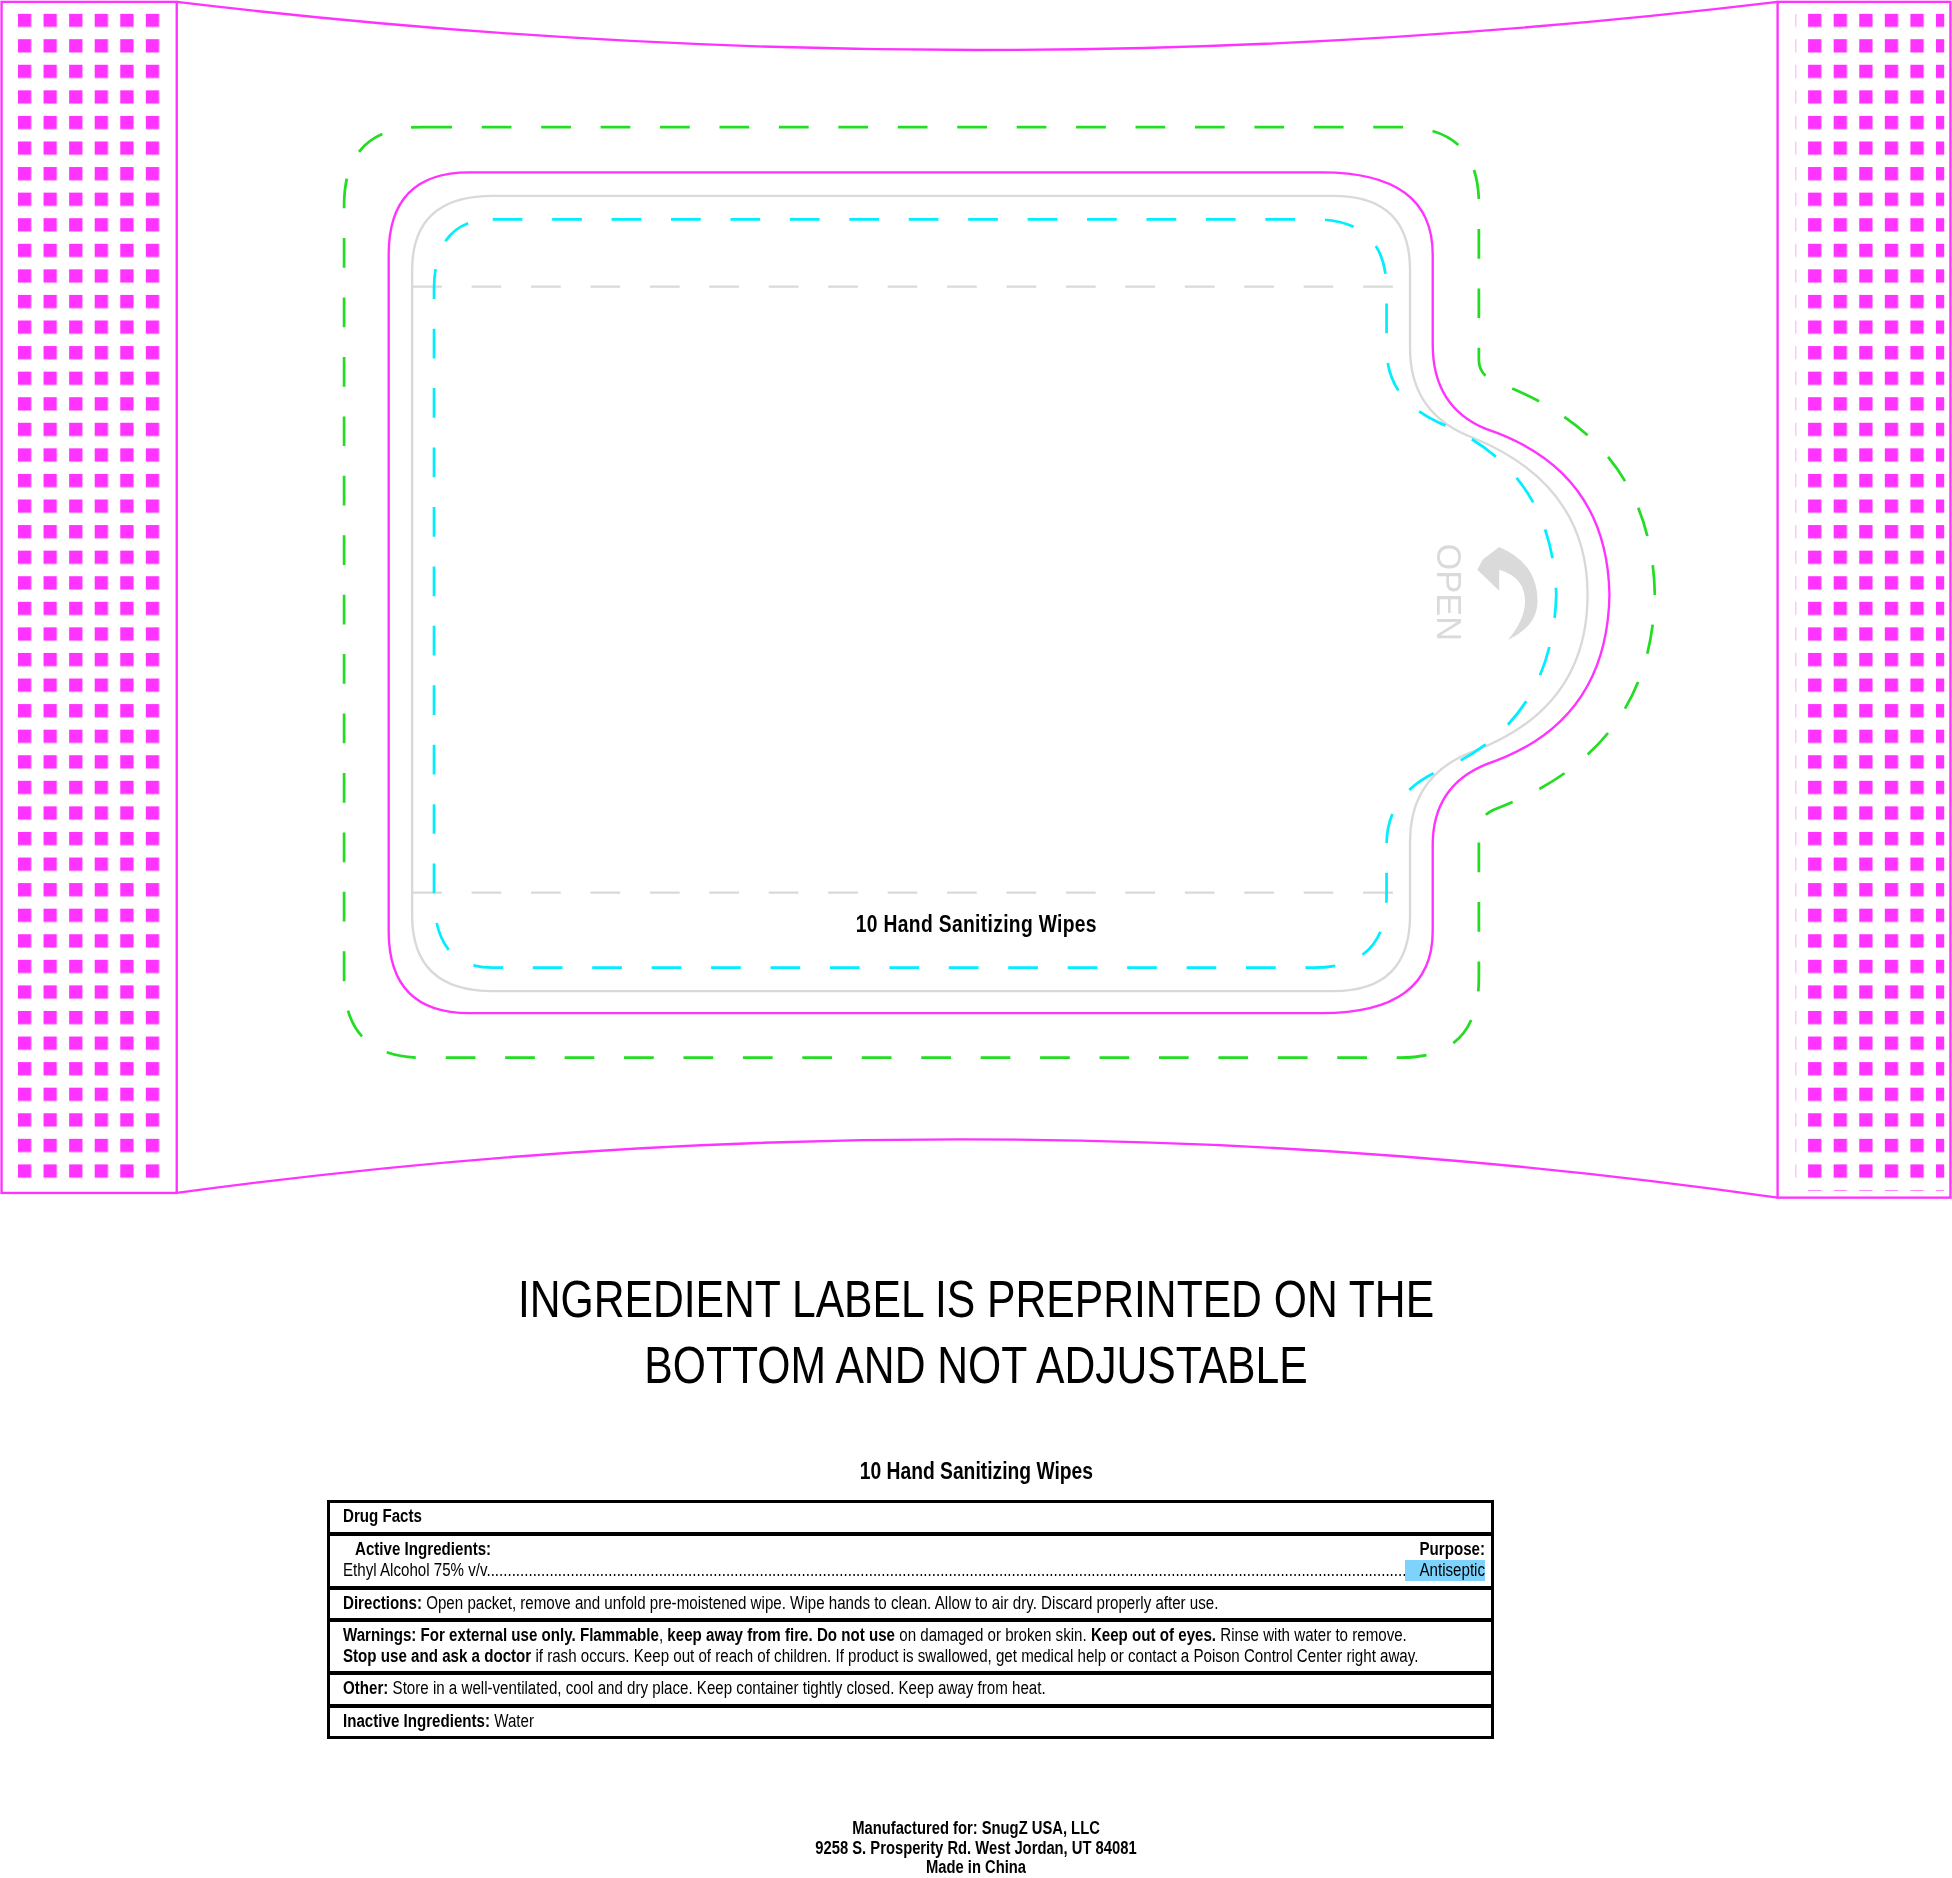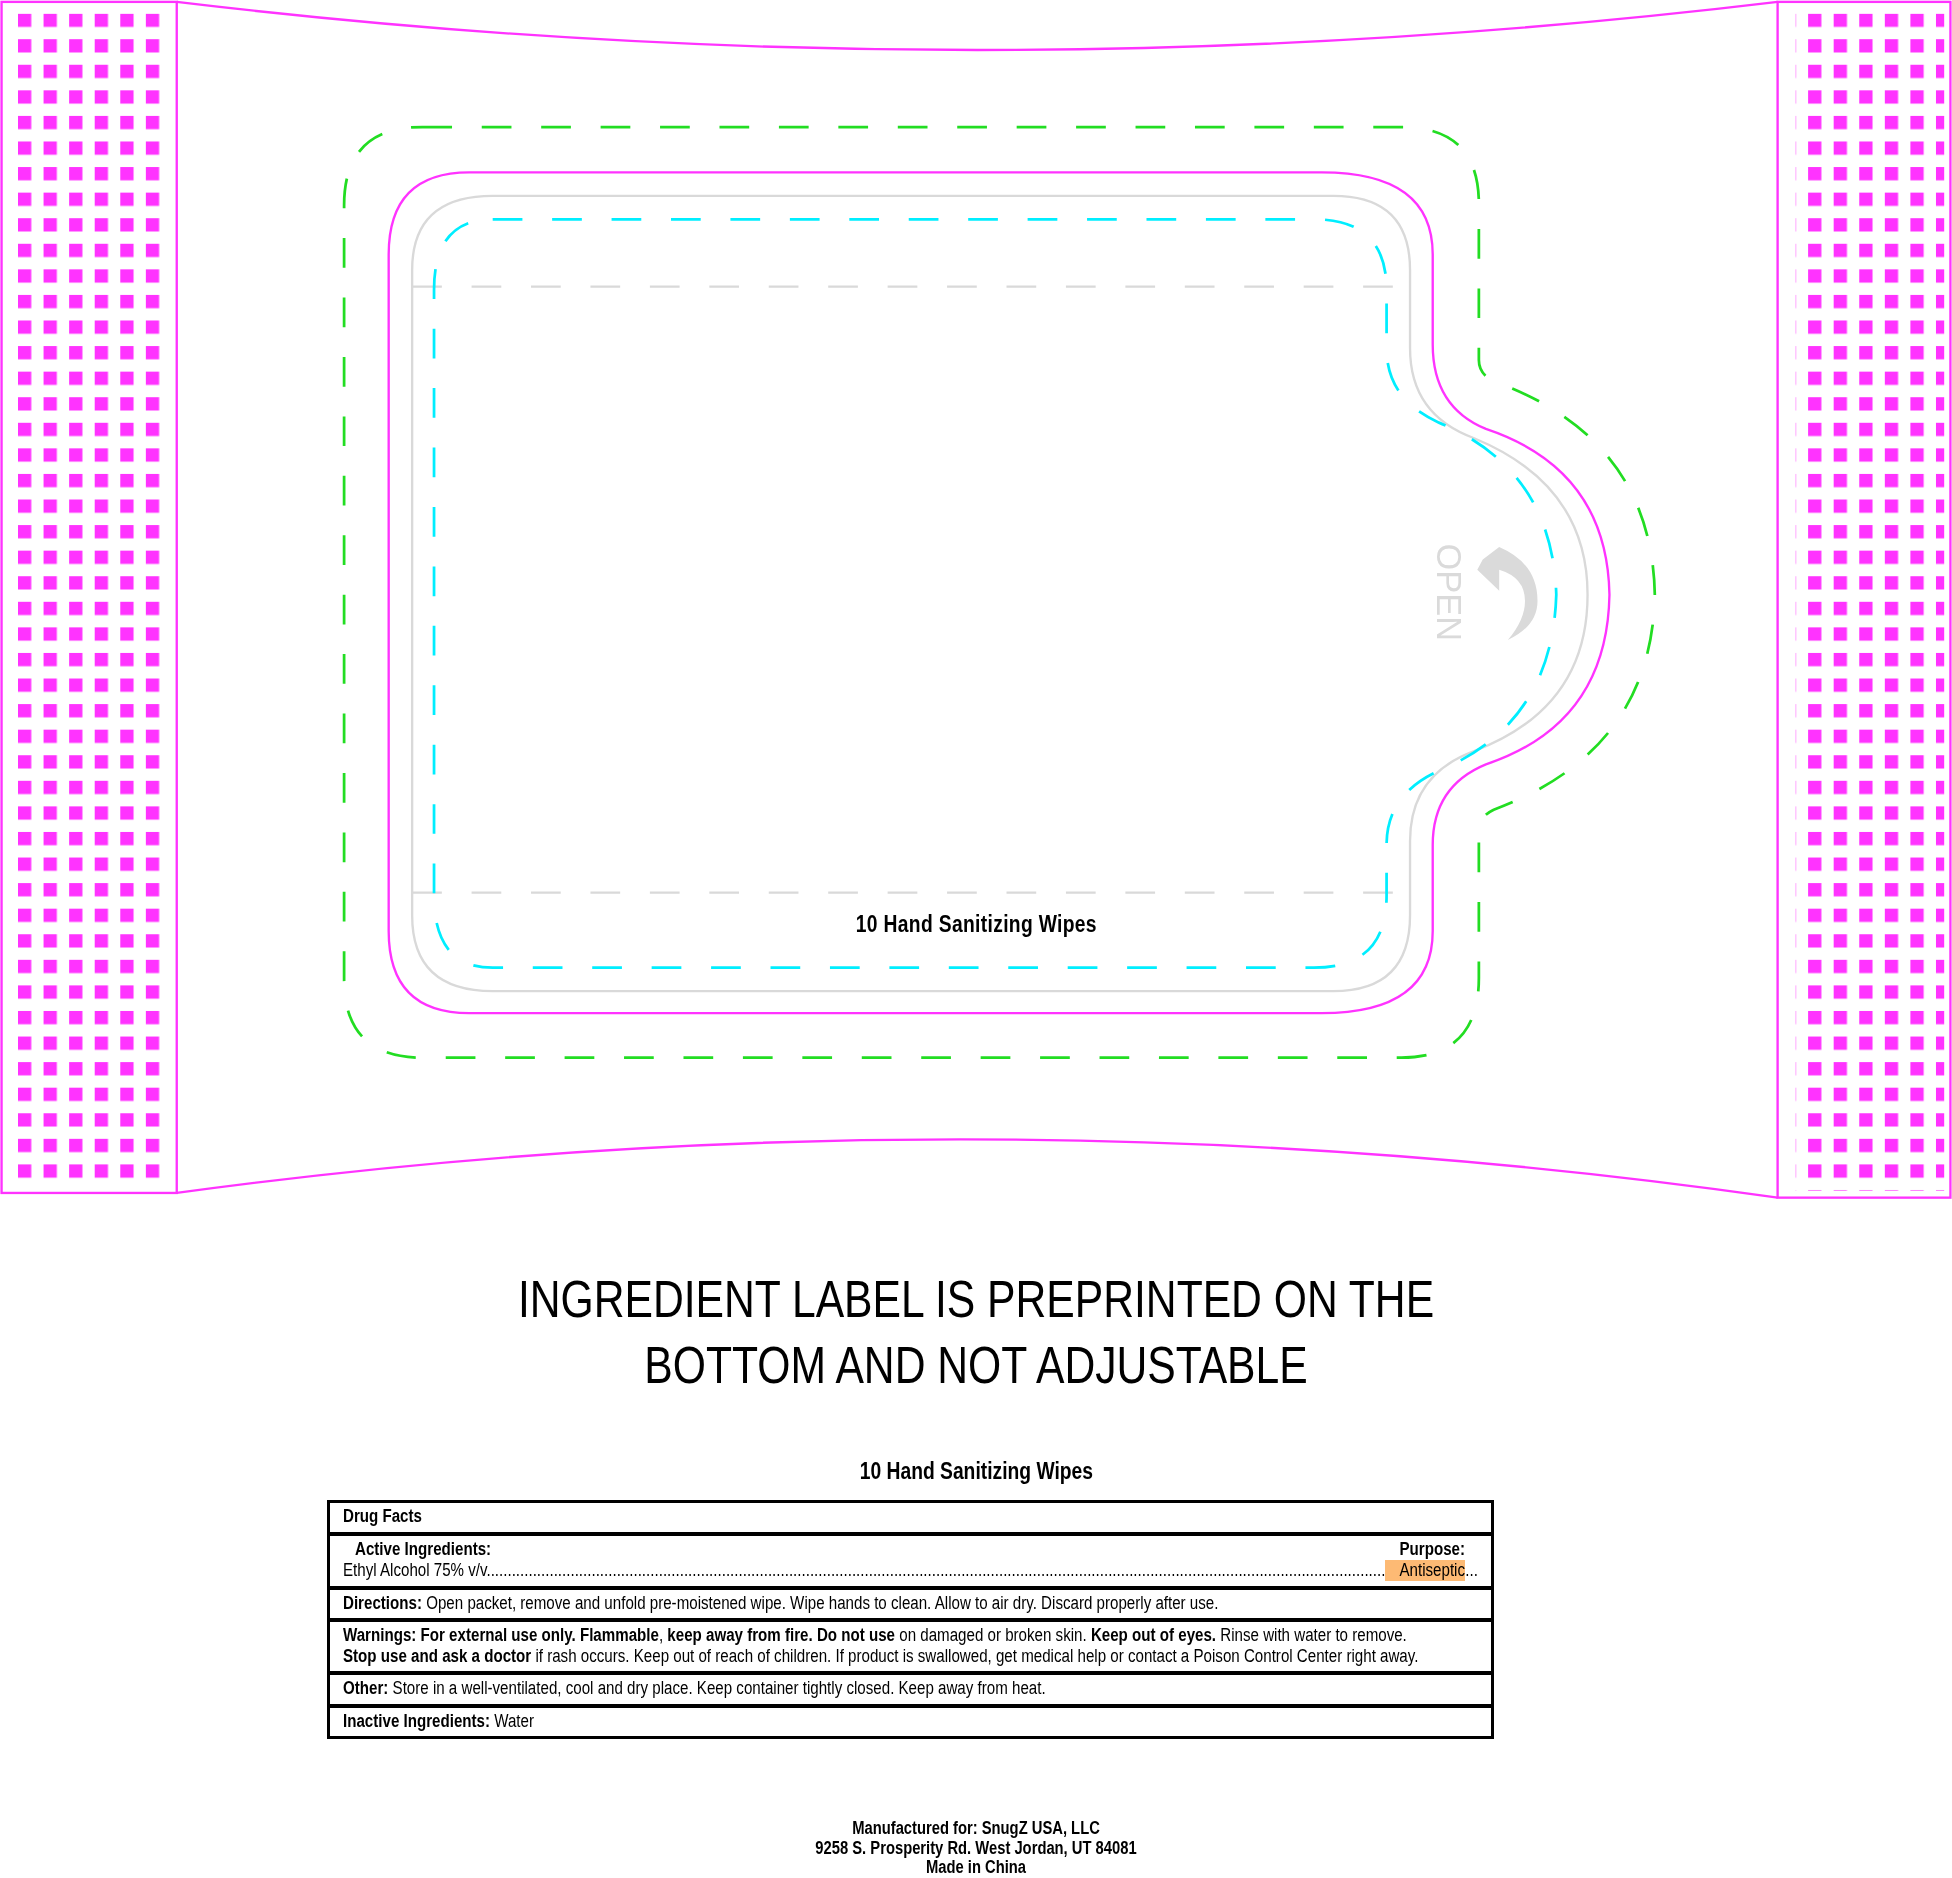--- a/index.html
+++ b/index.html
@@ -15,21 +15,21 @@
                  font-weight:bold; font-size:23.5px; transform:scaleX(0.82); transform-origin:978px 0; }
   .facts { position:absolute; left:327px; top:1500px; width:1167px; border:3.1px solid #000;
            box-sizing:border-box; }
   .row { border-top:4.7px solid #000; padding:3.1px 12.5px 4.7px 12.5px; font-size:18px; line-height:21px;
          white-space:nowrap; overflow:hidden; }
   .row:first-child { border-top:none; }
   .row .inner { display:inline-block; transform:scaleX(0.84); transform-origin:0 0; }
   .row b { font-weight:bold; }
   .active-row { position:relative; height:42px; }
   .active-left { position:absolute; left:12.5px; top:3.1px;margin-left:12px; }
-  .active-right { position:absolute; right:26px; top:3.1px; text-align:right; }
+  .active-right { position:absolute; right:6px; top:3.1px; text-align:right; }
   .active-right .inner { transform-origin:100% 0; }
   .leader { position:absolute; left:12.5px; right:12.5px; top:24px; height:21px; overflow:hidden; }
   .leader .inner { white-space:nowrap; }
   .footer { position:absolute; left:0; width:1952px; top:1819px; text-align:center;
             font-weight:bold; font-size:18px; line-height:19.6px; transform:scaleX(0.82);
             transform-origin:976px 0; }
 </style>
 </head>
 <body>
 
@@ -89,21 +89,21 @@
 
 <div class="facts">
   <div class="row">
     <span class="inner"><b>Drug Facts</b></span>
   </div>
 
   <div class="row active-row">
     <div class="active-left"><span class="inner"><b>Active Ingredients:</b></span></div>
     <div class="active-right"><span class="inner"><b>Purpose:</b></span></div>
     <div class="leader"><span class="inner"><span>Ethyl Alcohol 75% v/v</span><span>......................................................................................................................................................................................................................................................................................</span></span></div>
-    <div class="active-right" style="top:24px;background:#fdba74;padding-left:1.6px;"><span class="inner"><span>Antiseptic</span></span></div>
+    <div class="active-right" style="top:24px;background:#7dd3fc;padding-left:1.6px;"><span class="inner"><span>Antiseptic</span></span></div>
   </div>
 
 
   <div class="row">
     <span class="inner"><b>Directions:</b><span> Open packet, remove and unfold pre-moistened wipe. Wipe hands to clean. Allow to air dry. Discard properly after use.</span></span>
   </div>
 
   <div class="row" style="line-height:20.3px;">
     <span class="inner">
       <b>Warnings:</b><b> For external use only. Flammable</b><span>,</span><b> keep away from fire. Do not use</b><span> on damaged or broken skin. </span><b>Keep out of eyes.</b><span> Rinse with water to remove.</span><br>

